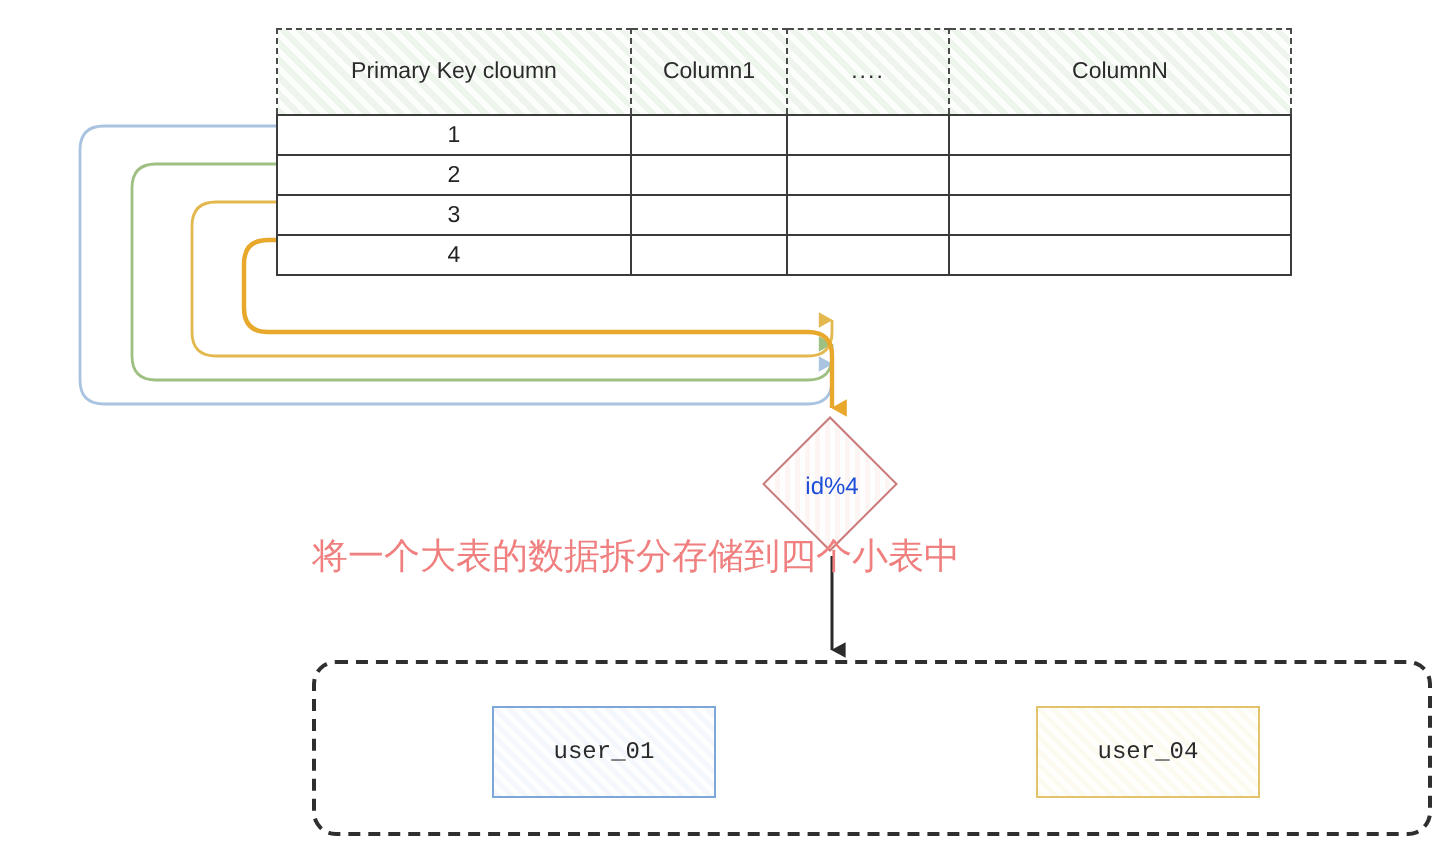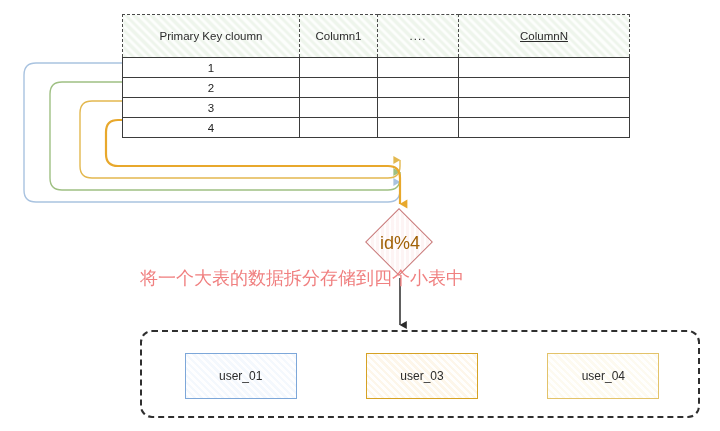--- a/index.html
+++ b/index.html
@@ -10,21 +10,21 @@
   body {
     width: 720px;
     height: 431px;
     position: relative;
     overflow: hidden;
     font-family: "Liberation Sans", "DejaVu Sans", sans-serif;
     -webkit-font-smoothing: antialiased;
   }
   #canvas {
     position: absolute;
-    left: 0; top: 0;
+    left: 16px; top: 0;
     width: 608px;
     height: 431px;
   }
   .layer-svg {
     position: absolute;
     left: 0; top: 0;
     width: 720px;
     height: 431px;
     pointer-events: none;
   }
@@ -62,21 +62,21 @@
     color: #2b2b2b;
     font-size: 11.5px;
   }
   .src-table tbody td {
     height: 19px;
     background: #ffffff;
   }
   .col-pk    { width: 176px; }
   .col-c1    { width: 77px; }
   .col-dots  { width: 80px; }
-  .col-cn    { width: 170px; text-decoration: underline; }
+  .col-cn    { width: 170px; }
   .dots-cell { color: #8a8a8a; letter-spacing: 1px; }
 
   
   .diamond-wrap {
     position: absolute;
     left: 366px;
     top: 209px;
     width: 68px;
     height: 68px;
   }
@@ -99,22 +99,22 @@
   }
   .diamond-label {
     position: absolute;
     left: 0;
     top: 0;
     width: 68px;
     height: 68px;
     display: flex;
     align-items: center;
     justify-content: center;
-    font-size: 18px;
-    color: #a16207;
+    font-size: 12px;
+    color: #1d4ed8;
   }
 
   
   .annotation {
     position: absolute;
     left: 140px;
     top: 266px;
     font-size: 18px;
     color: #f08080;
     white-space: nowrap;
@@ -148,20 +148,21 @@
     width: 112px;
     height: 46px;
     display: flex;
     align-items: center;
     justify-content: center;
     font-size: 12px;
     color: #2b2b2b;
     box-sizing: border-box;
     border-width: 1px;
     border-style: solid;
+    font-family: Liberation Mono, monospace;
   }
   .shard-hatch {
     background-image:
       repeating-linear-gradient(45deg,
         rgba(255,255,255,0) 0px,
         rgba(255,255,255,0) 2.5px,
         rgba(255,255,255,0.92) 2.5px,
         rgba(255,255,255,0.92) 5px);
   }
 </style>
@@ -280,22 +281,19 @@
     <div class="diamond-label">id%4</div>
   </div>
 
   <div class="annotation">将一个大表的数据拆分存储到四个小表中</div>
 
   <div class="shard-container">
     <div class="shard-row">
       <div class="shard-box shard-hatch" id="shard-0" style="border-color: rgb(125, 167, 217); background-color: rgb(244, 248, 253);">
         <span>user_01</span>
       </div>
-      <div class="shard-box shard-hatch" id="shard-2" style="border-color: rgb(214, 162, 36); background-color: rgb(253, 246, 234);">
-        <span>user_03</span>
-      </div>
       <div class="shard-box shard-hatch" id="shard-3" style="border-color: rgb(227, 195, 106); background-color: rgb(253, 250, 240);">
         <span>user_04</span>
       </div>
     </div>
   </div>
 
 </div>
 
 </body></html>

